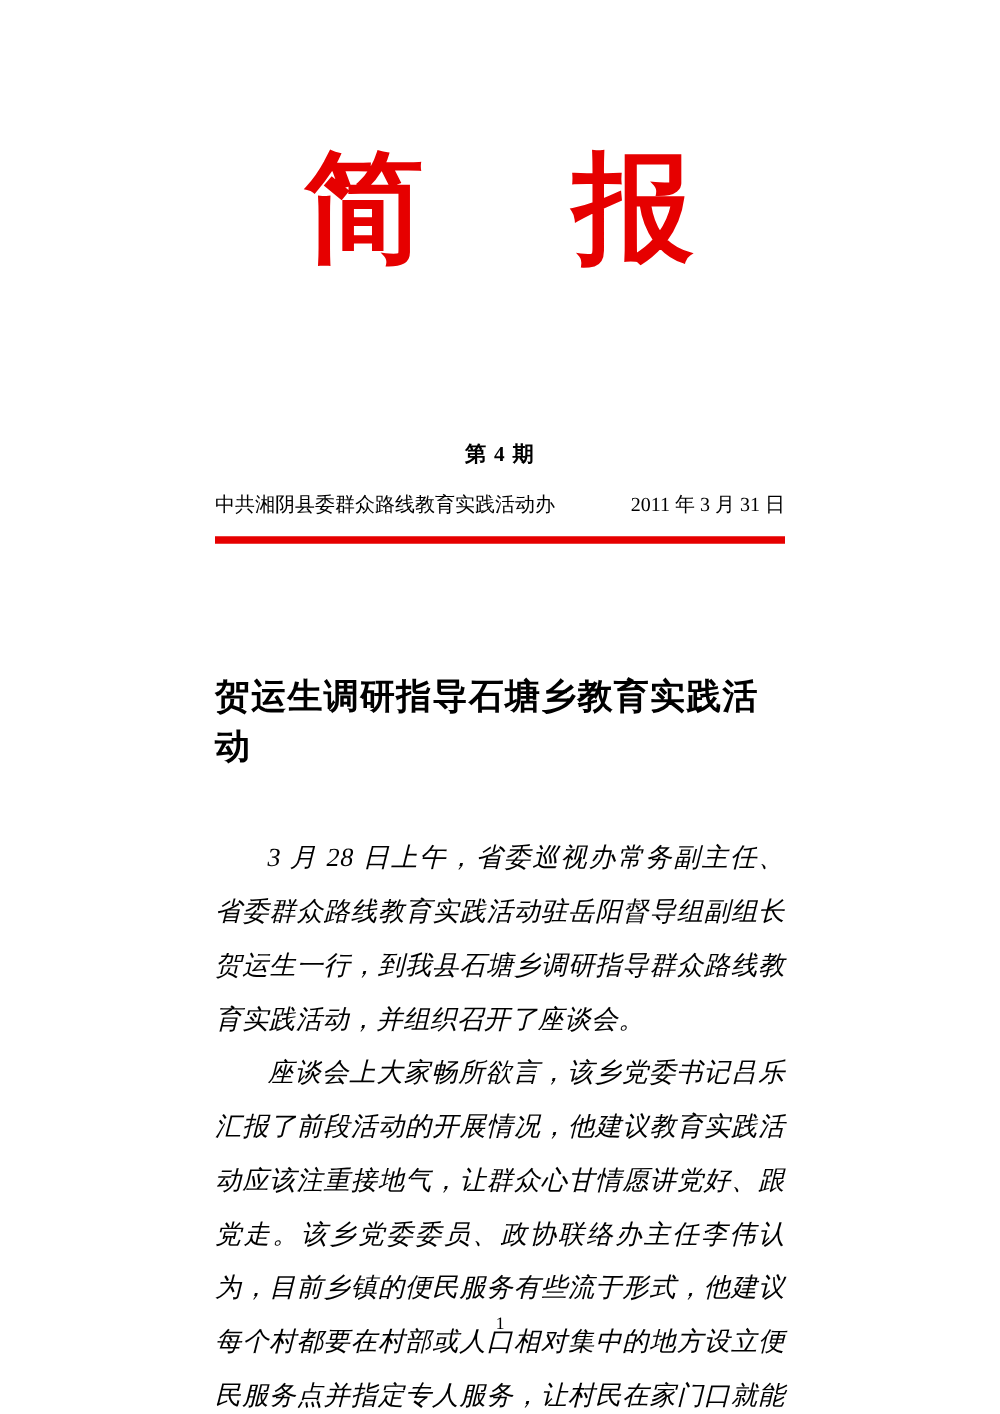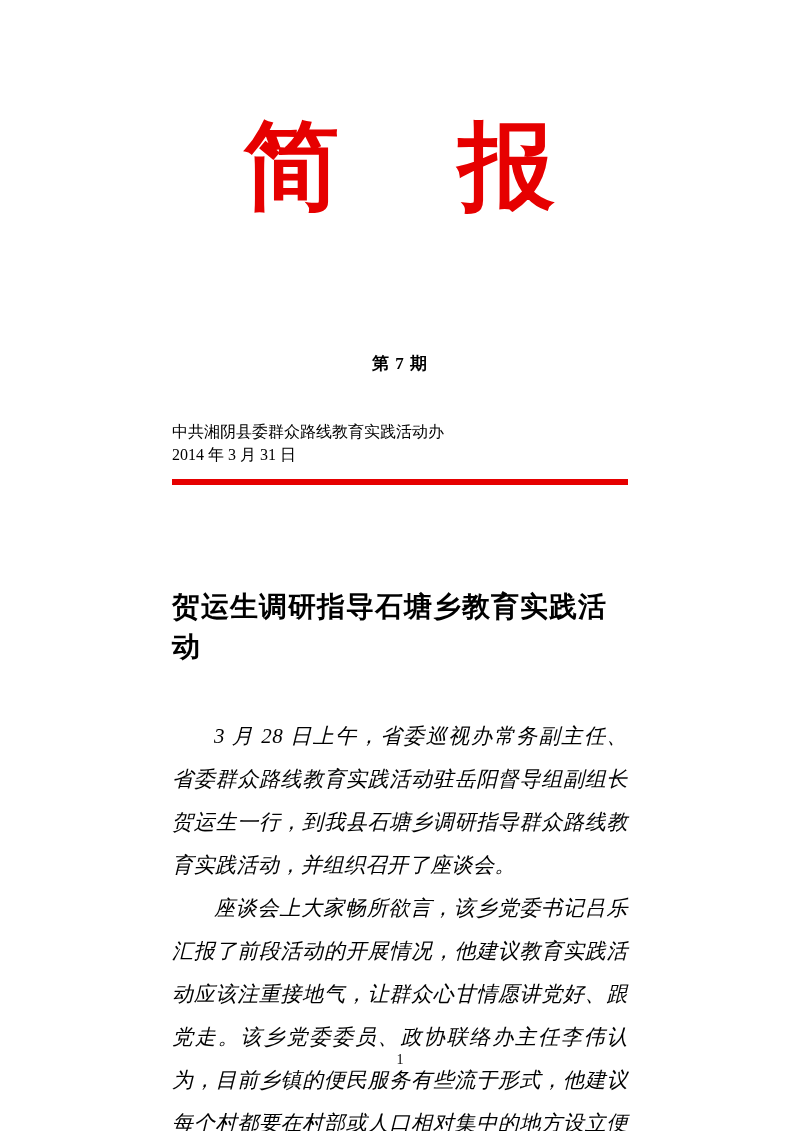--- a/index.html
+++ b/index.html
@@ -31,27 +31,26 @@
   }
   .issue {
     margin-top: 132px;
     text-align: center;
     font-size: 17px;
     line-height: 23px;
     font-weight: bold;
     letter-spacing: 1px;
   }
   .header-row {
-    margin-top: 45px;
+    margin-top: 18px;
     display: flex;
     justify-content: space-between;
     align-items: baseline;
     font-size: 16px;
     line-height: 23px;
-    flex-direction: column;
   }
   .red-rule {
     margin-top: 13px;
     height: 6px;
     width: 100%;
     background: var(--accent);
   }
   .doc-title {
     margin-top: 102px;
     font-family: "Liberation Sans", "DejaVu Sans", sans-serif;
@@ -81,25 +80,25 @@
     line-height: 18px;
   }
 </style>
 </head>
 <body>
 
 <div class="page">
 
   <div class="masthead">简 报</div>
 
-  <div class="issue">第 7 期</div>
+  <div class="issue">第 4 期</div>
 
   <div class="header-row">
     <span class="org">中共湘阴县委群众路线教育实践活动办</span>
-    <span class="date">2014 年 3 月 31 日</span>
+    <span class="date">2011 年 3 月 31 日</span>
   </div>
 
   <div class="red-rule"></div>
 
   <h1 class="doc-title">贺运生调研指导石塘乡教育实践活动</h1>
 
   <div class="body-text">
     <p>3 月 28 日上午，省委巡视办常务副主任、省委群众路线教育实践活动驻岳阳督导组副组长贺运生一行，到我县石塘乡调研指导群众路线教育实践活动，并组织召开了座谈会。</p>
     <p>座谈会上大家畅所欲言，该乡党委书记吕乐汇报了前段活动的开展情况，他建议教育实践活动应该注重接地气，让群众心甘情愿讲党好、跟党走。该乡党委委员、政协联络办主任李伟认为，目前乡镇的便民服务有些流于形式，他建议每个村都要在村部或人口相对集中的地方设立便民服务点并指定专人服务，让村民在家门口就能把问题解决好。黄泥村支部书记徐建军建议，组织部</p>
   </div>

